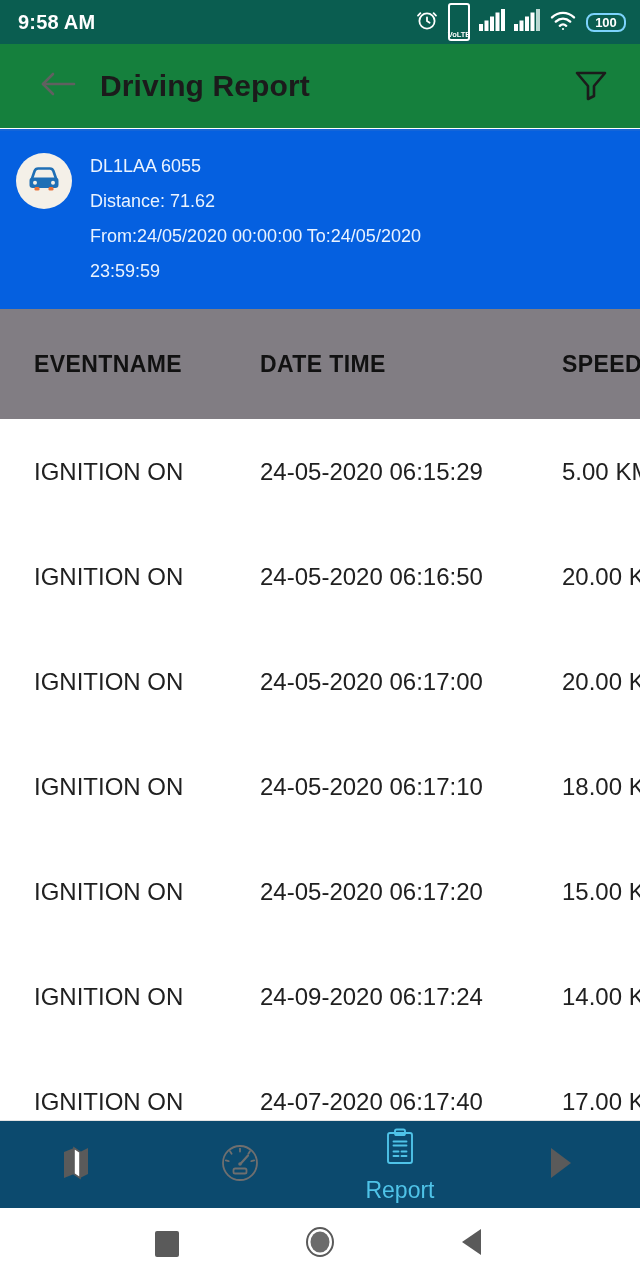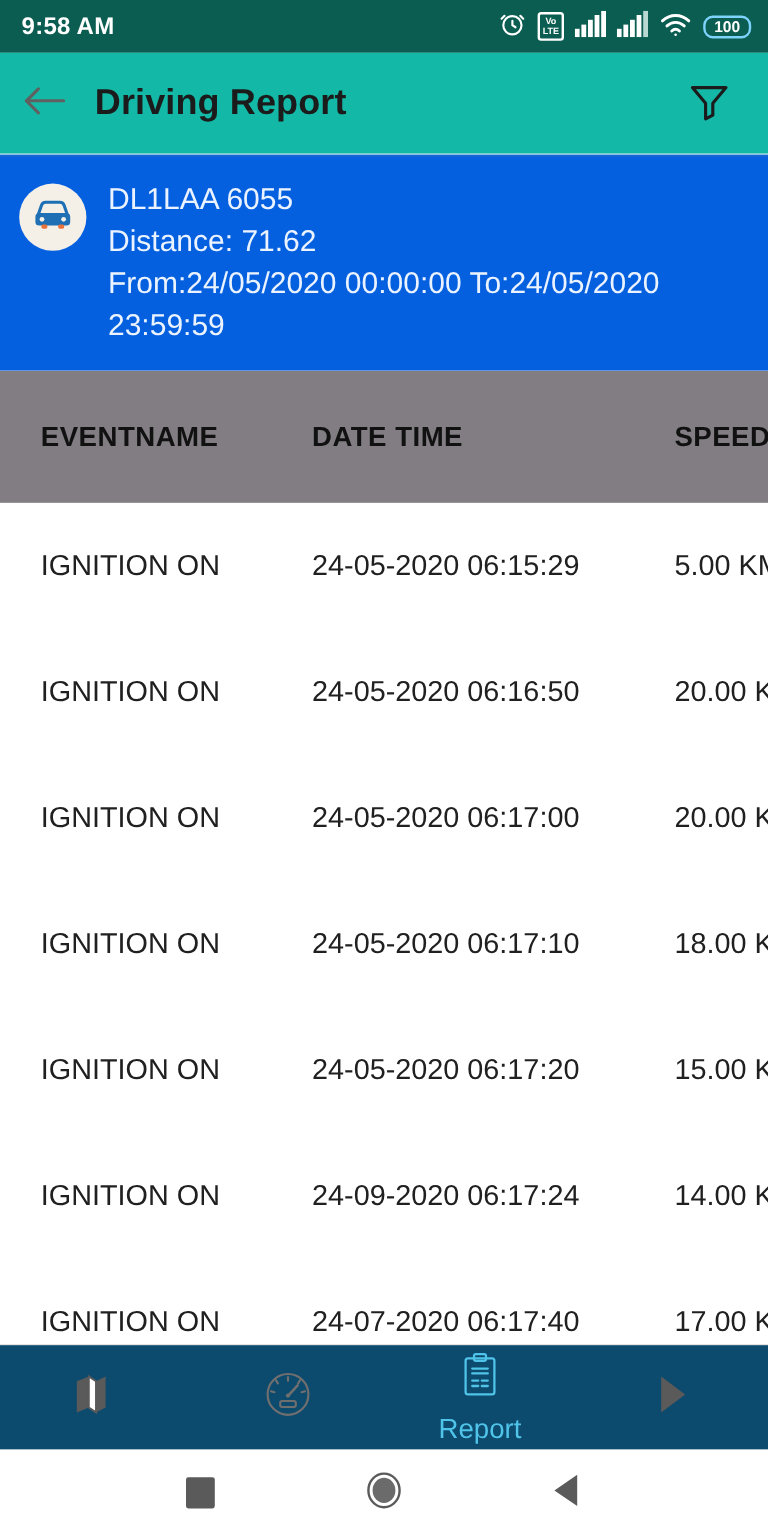--- a/index.html
+++ b/index.html
@@ -19,29 +19,29 @@
   }
   .status-time { font-size:20px; font-weight:bold; letter-spacing:.2px; }
   .status-icons { display:flex; align-items:center; gap:9px; }
   .sicon { display:block; }
   .batt {
     border:2px solid #7dd3fc; border-radius:8px;
     padding:1px 5px; font-size:13px; font-weight:bold; line-height:13px;
     display:flex; align-items:center; justify-content:center; min-width:40px;
   }
   .volte {
-    border:2px solid #ffffff; border-radius:3px; width:22px; height:24px;
-    display:flex; flex-direction:column; align-items:center; justify-content:center;
+    border:2px solid #ffffff; border-radius:3px; width:22px; height:38px;
+    display:flex; flex-direction:row; align-items:flex-end; justify-content:center;
     line-height:8px; font-size:7.5px; font-weight:bold;
   }
 
   
   .appbar {
-    height:85px; background:#14b8a6; flex:none;
-    display:flex; align-items:center; padding:0 26px 0 15px;
+    height:85px; background:#15803d; flex:none;
+    display:flex; align-items:center; padding:0 26px 0 36px;
     border-bottom:1px solid #ffffff;
   }
   .back-btn { width:44px; height:44px; display:flex; align-items:center; justify-content:center; }
   .appbar-title {
     font-size:30px; font-weight:bold; color:#1b1b1b;
     margin-left:20px; flex:1; letter-spacing:.1px;
   }
   .filter-btn { width:46px; height:46px; display:flex; align-items:center; justify-content:center; }
 
   
@@ -51,21 +51,21 @@
     padding:18px 16px 20px 16px;
     border-top:2px solid #1565d8;
   }
   .vehicle-avatar {
     width:56px; height:56px; border-radius:50%;
     background:#f4f0e8; flex:none;
     display:flex; align-items:center; justify-content:center;
     margin-top:4px;
   }
   .vehicle-info { margin-left:18px; color:#eaf3ff; }
-  .vehicle-line { font-size:25px; line-height:35px; white-space:pre-wrap; }
+  .vehicle-line { font-size:18px; line-height:35px; white-space:pre-wrap; }
 
   
   .table-wrap { flex:1; display:flex; flex-direction:column; overflow:hidden; background:#ffffff; }
   .table-header {
     background:#817d83; height:110px; flex:none;
     display:flex; align-items:center; position:relative;
   }
   .th {
     font-size:23px; font-weight:bold; color:#111111;
     letter-spacing:.4px; white-space:nowrap; position:absolute;

